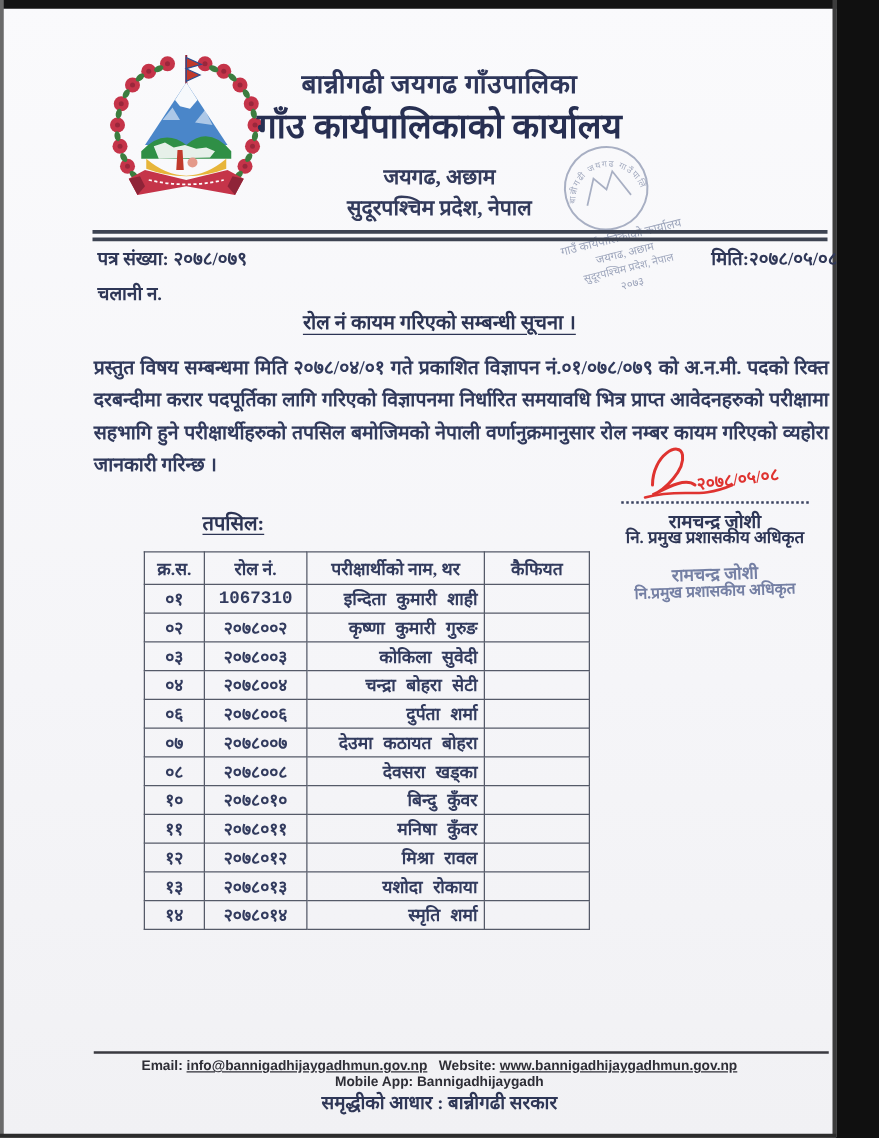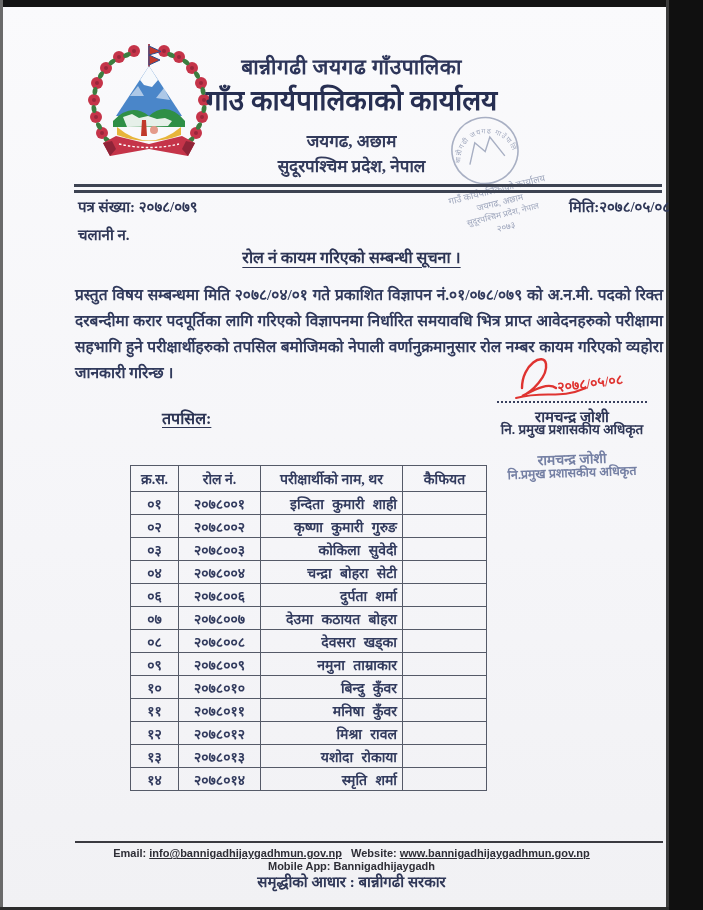--- a/index.html
+++ b/index.html
@@ -25,21 +25,21 @@
   .bodypara{left:75px;top:282px;width:588px;font-size:15.5px;line-height:26px;text-align:justify;font-weight:bold;color:#313a5c;}
   .sig-svg{left:492px;top:348px;width:168px;height:56px;}
   .sig-dots{left:497px;top:401px;width:150px;border-bottom:2.5px dotted #39415f;}
   .sig-block{left:472px;width:200px;text-align:center;font-weight:bold;color:#2f3757;}
   .sig-name{top:406px;font-size:15px;}
   .sig-desig{top:420px;font-size:13.5px;}
   .sig-stamp{color:#5f6c96;opacity:.85;transform:rotate(-2deg);}
   .sig-stamp-name{top:449px;font-size:14px;}
   .sig-stamp-desig{top:464px;font-size:12.5px;}
   .tapasil{left:162px;top:407px;font-size:16px;font-weight:bold;text-decoration:underline;text-underline-offset:3px;color:#2c3454;}
-  table.roll{position:absolute;left:130px;top:441px;border-collapse:collapse;table-layout:fixed;margin-top:24px;}
+  table.roll{position:absolute;left:115px;top:441px;border-collapse:collapse;table-layout:fixed;}
   table.roll th,table.roll td{border:1.6px solid #555a68;font-size:14px;color:#323b5e;overflow:hidden;white-space:nowrap;}
   table.roll th{height:25px;font-weight:bold;text-align:center;padding:0 3px;}
   table.roll td{height:22px;padding:0 5px;font-weight:bold;font-family:Liberation Mono, monospace;}
   .w-sn{width:48px;} .w-roll{width:82px;} .w-name{width:142px;} .w-rem{width:84px;}
   td.c0,td.c1{text-align:center;} td.c2{text-align:right;} td.c3{text-align:center;}
   .foot-rule{left:75px;top:841px;width:588px;height:2px;background:#3a3a40;}
   .lat{font-family:"Liberation Sans","DejaVu Sans",sans-serif;}
   .foot1{top:847px;font-size:11px;font-weight:bold;color:#2e2e36;}
   .foot2{top:860px;font-size:11px;font-weight:bold;color:#2e2e36;}
   .motto{top:871px;font-size:15px;font-weight:bold;color:#2f3757;}
@@ -193,21 +193,21 @@
       <tr>
         <th>क्र.स.</th>
         <th>रोल नं.</th>
         <th>परीक्षार्थीको नाम, थर</th>
         <th>कैफियत</th>
       </tr>
     </thead>
     <tbody>
         <tr>
           <td class="c0">०१</td>
-          <td class="c1">२०७८००१</td>
+          <td class="c1">1067310</td>
           <td class="c2">इन्दिता कुमारी शाही</td>
           <td class="c3"></td>
         </tr>
         <tr>
           <td class="c0">०२</td>
           <td class="c1">२०७८००२</td>
           <td class="c2">कृष्णा कुमारी गुरुङ</td>
           <td class="c3"></td>
         </tr>
         <tr>
@@ -231,26 +231,20 @@
         <tr>
           <td class="c0">०७</td>
           <td class="c1">२०७८००७</td>
           <td class="c2">देउमा कठायत बोहरा</td>
           <td class="c3"></td>
         </tr>
         <tr>
           <td class="c0">०८</td>
           <td class="c1">२०७८००८</td>
           <td class="c2">देवसरा खड्का</td>
-          <td class="c3"></td>
-        </tr>
-        <tr>
-          <td class="c0">०९</td>
-          <td class="c1">२०७८००९</td>
-          <td class="c2">नमुना ताम्राकार</td>
           <td class="c3"></td>
         </tr>
         <tr>
           <td class="c0">१०</td>
           <td class="c1">२०७८०१०</td>
           <td class="c2">बिन्दु कुँवर</td>
           <td class="c3"></td>
         </tr>
         <tr>
           <td class="c0">११</td>

